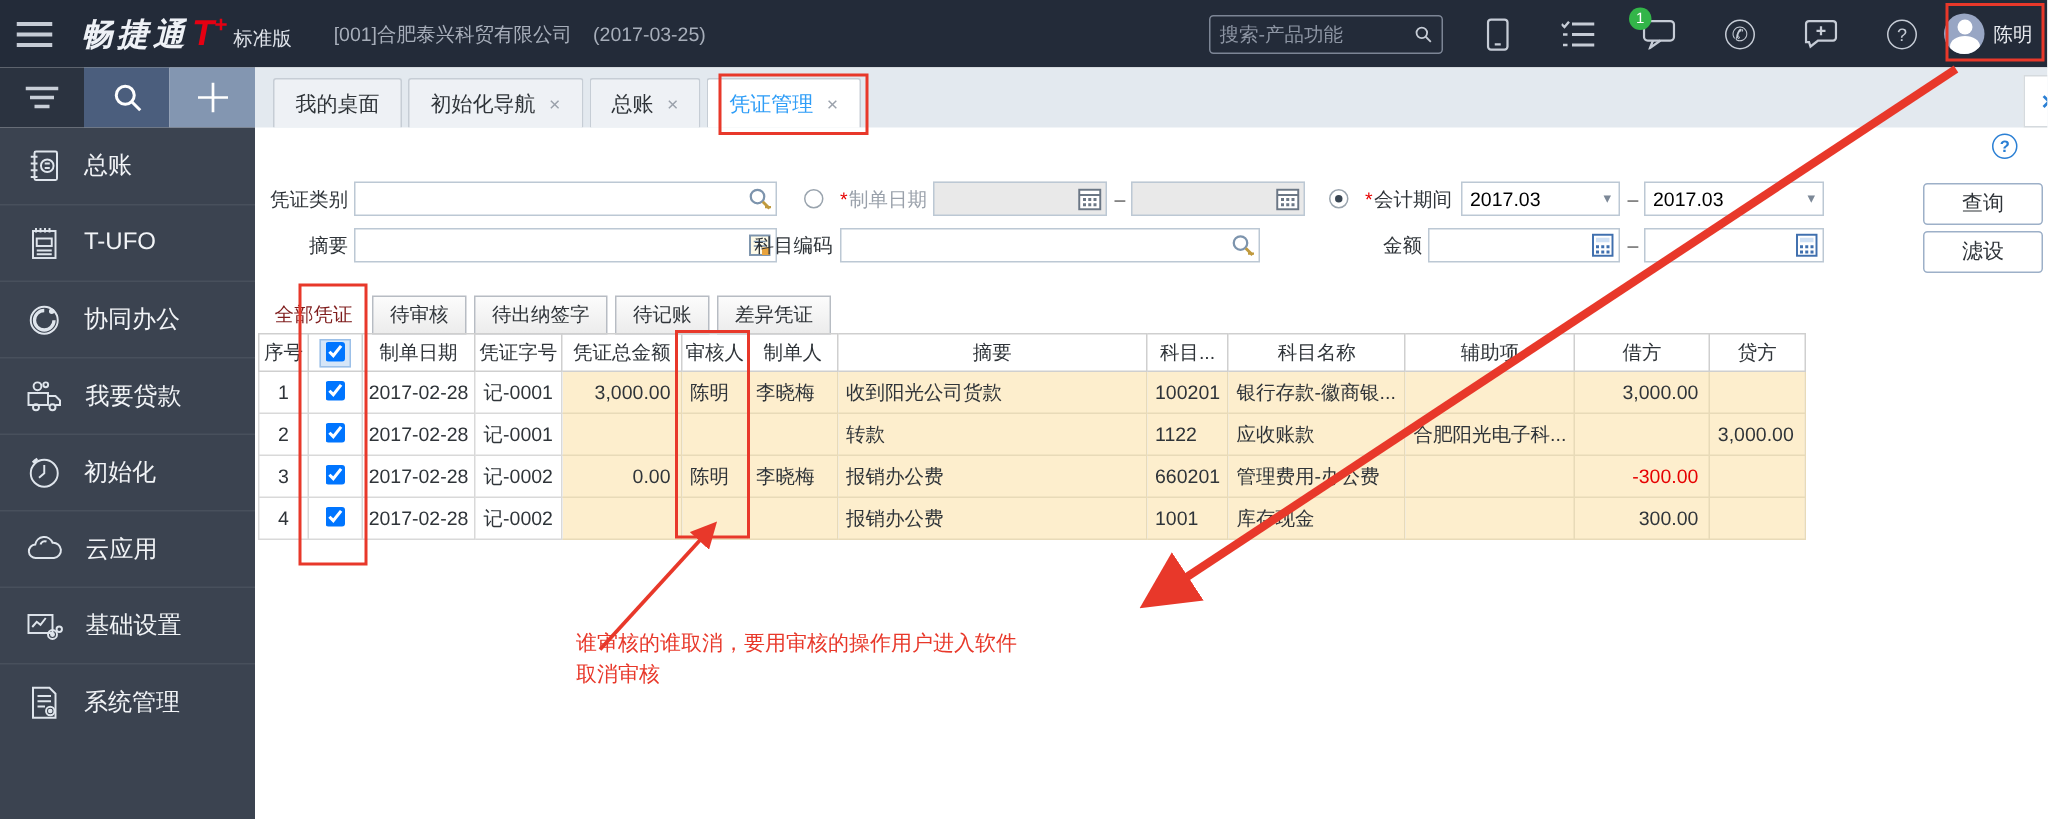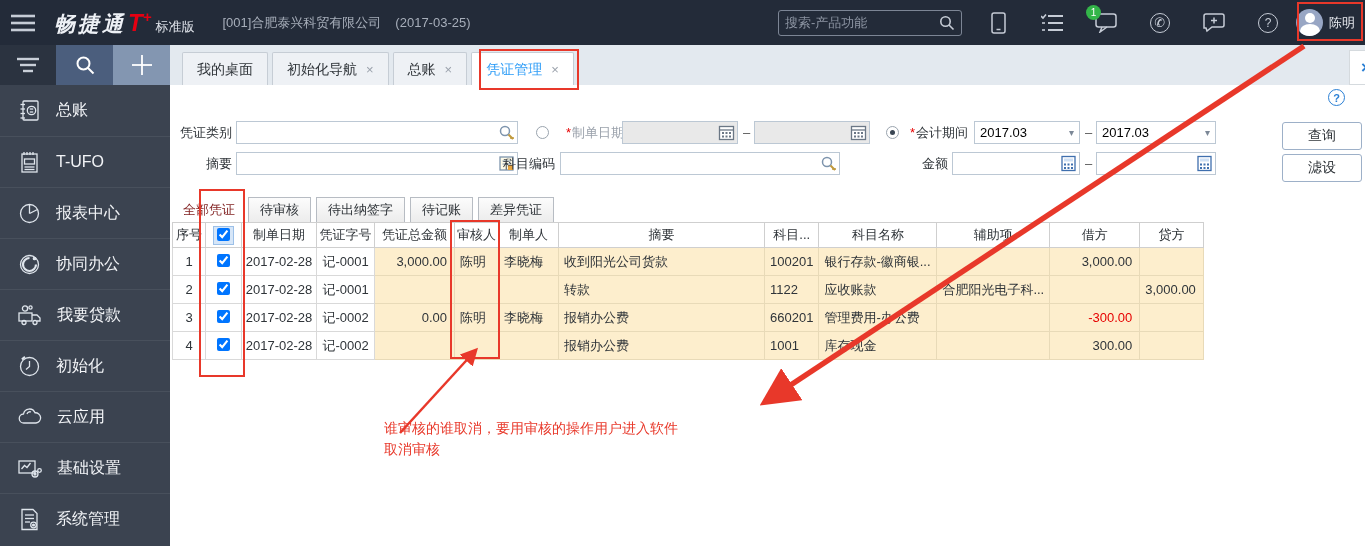--- a/index.html
+++ b/index.html
@@ -11,21 +11,21 @@
             display:flex; align-items:center; color:#c6ccd6; }
   .nav-burger { width:46px; height:45px; display:flex; align-items:center; justify-content:center; cursor:pointer; }
   .brand { display:flex; align-items:baseline; margin-left:8px; white-space:nowrap; }
   .brand-name { font-size:21px; font-weight:bold; font-style:italic; color:#eef1f6; letter-spacing:3px; }
   .brand-t { font-size:24px; font-weight:bold; font-style:italic; color:#e60012; margin-left:2px; }
   .brand-plus { font-size:15px; font-weight:bold; color:#e60012; vertical-align:super; }
   .brand-ed { font-size:13px; color:#dfe3ea; margin-left:4px; }
   .company { font-size:13px; color:#a7aeba; margin-left:28px; white-space:nowrap; }
   .company span { margin-right:14px; }
   .nav-spacer { flex:1; }
-  .search-pill { width:184px; height:26px; border:1px solid #7c8595; border-radius:3px;
+  .search-pill { width:156px; height:26px; border:1px solid #7c8595; border-radius:3px;
                  display:flex; align-items:center; padding:0 6px; margin-right:24px; }
   .search-pill input { flex:1; background:transparent; border:none; outline:none;
                        color:#cfd5de; font-size:13px; width:130px; }
   .search-pill input::placeholder { color:#8d95a3; }
   .nav-icons { display:flex; align-items:center; gap:30px; margin-right:16px; }
   .nav-ic { position:relative; width:24px; height:24px; display:flex; align-items:center; justify-content:center; cursor:pointer; }
   .circle-ic { width:20px; height:20px; border:1.5px solid #c6ccd6; border-radius:50%;
                display:flex; align-items:center; justify-content:center; font-size:12px; color:#c6ccd6; }
   .badge { position:absolute; top:-6px; left:-8px; min-width:15px; height:15px; border-radius:50%;
            background:#33b549; color:#fff; font-size:10px; display:flex; align-items:center; justify-content:center; }
@@ -231,28 +231,20 @@
           <rect x="4" y="3" width="15" height="18"></rect>
           <line x1="6" y1="1" x2="6" y2="4"></line>
           <line x1="9" y1="1" x2="9" y2="4"></line>
           <line x1="12" y1="1" x2="12" y2="4"></line>
           <line x1="15" y1="1" x2="15" y2="4"></line>
           <rect x="6.5" y="8" width="10" height="5"></rect>
           <line x1="6.5" y1="16" x2="16.5" y2="16"></line>
           <line x1="6.5" y1="18.5" x2="16.5" y2="18.5"></line>
         </svg>
       <span>T-UFO</span>
-    </div>
-    <div class="side-item">
-      <svg width="23" height="23" viewBox="0 0 23 23" fill="none" stroke="#dfe5ec" stroke-width="1.3">
-          <circle cx="11.5" cy="11.5" r="9"></circle>
-          <line x1="11.5" y1="2.5" x2="11.5" y2="11.5"></line>
-          <line x1="11.5" y1="11.5" x2="19.5" y2="7.5"></line>
-        </svg>
-      <span>报表中心</span>
     </div>
     <div class="side-item">
       <svg width="23" height="23" viewBox="0 0 23 23" fill="none" stroke="#dfe5ec" stroke-width="1.3">
           <circle cx="11.5" cy="11.5" r="9"></circle>
           <path d="M11.5,5 a6.5,6.5 0 1 0 6.5,6.5" stroke-width="2.2"></path>
           <circle cx="16.5" cy="5.5" r="1.2" fill="#dfe5ec"></circle>
         </svg>
       <span>协同办公</span>
     </div>
     <div class="side-item">
@@ -332,21 +324,21 @@
       <div class="flabel" style="left:0;top:7px;width:62px">凭证类别</div>
       <div class="fin" style="left:66px;top:7px;width:282px">
         <input class="inner" style="">
         <svg class="ficon" viewBox="0 0 17 17" fill="none">
             <circle cx="7" cy="7" r="4.5" stroke="#7d94ad" stroke-width="1.5"></circle>
             <line x1="10.5" y1="10.5" x2="15" y2="15" stroke="#c09a3e" stroke-width="2"></line>
             <line x1="12" y1="14" x2="16" y2="14" stroke="#c09a3e" stroke-width="1.5"></line>
           </svg>
       </div>
       <div class="radio" style="left:366px;top:12px"></div>
-      <div class="flabel dis" style="left:384px;top:7px;width:70px;text-align:right"><span class="req">*</span><span>制单日期</span></div>
+      <div class="flabel dis" style="left:384px;top:7px;width:70px;text-align:center"><span class="req">*</span><span>制单日期</span></div>
       <div class="fin dis" style="left:452px;top:7px;width:116px">
         <input class="inner" disabled="" style="">
         <svg class="ficon" viewBox="0 0 17 17">
             <rect x="1.5" y="2.5" width="14" height="13" fill="#fff" stroke="#6b7785" stroke-width="1.3"></rect>
             <line x1="1.5" y1="6" x2="15.5" y2="6" stroke="#6b7785" stroke-width="1.3"></line>
             <g fill="#6b7785">
               <rect x="4" y="8" width="2" height="2"></rect>
               <rect x="7.5" y="8" width="2" height="2"></rect>
               <rect x="11" y="8" width="2" height="2"></rect>
               <rect x="4" y="11.5" width="2" height="2"></rect>

